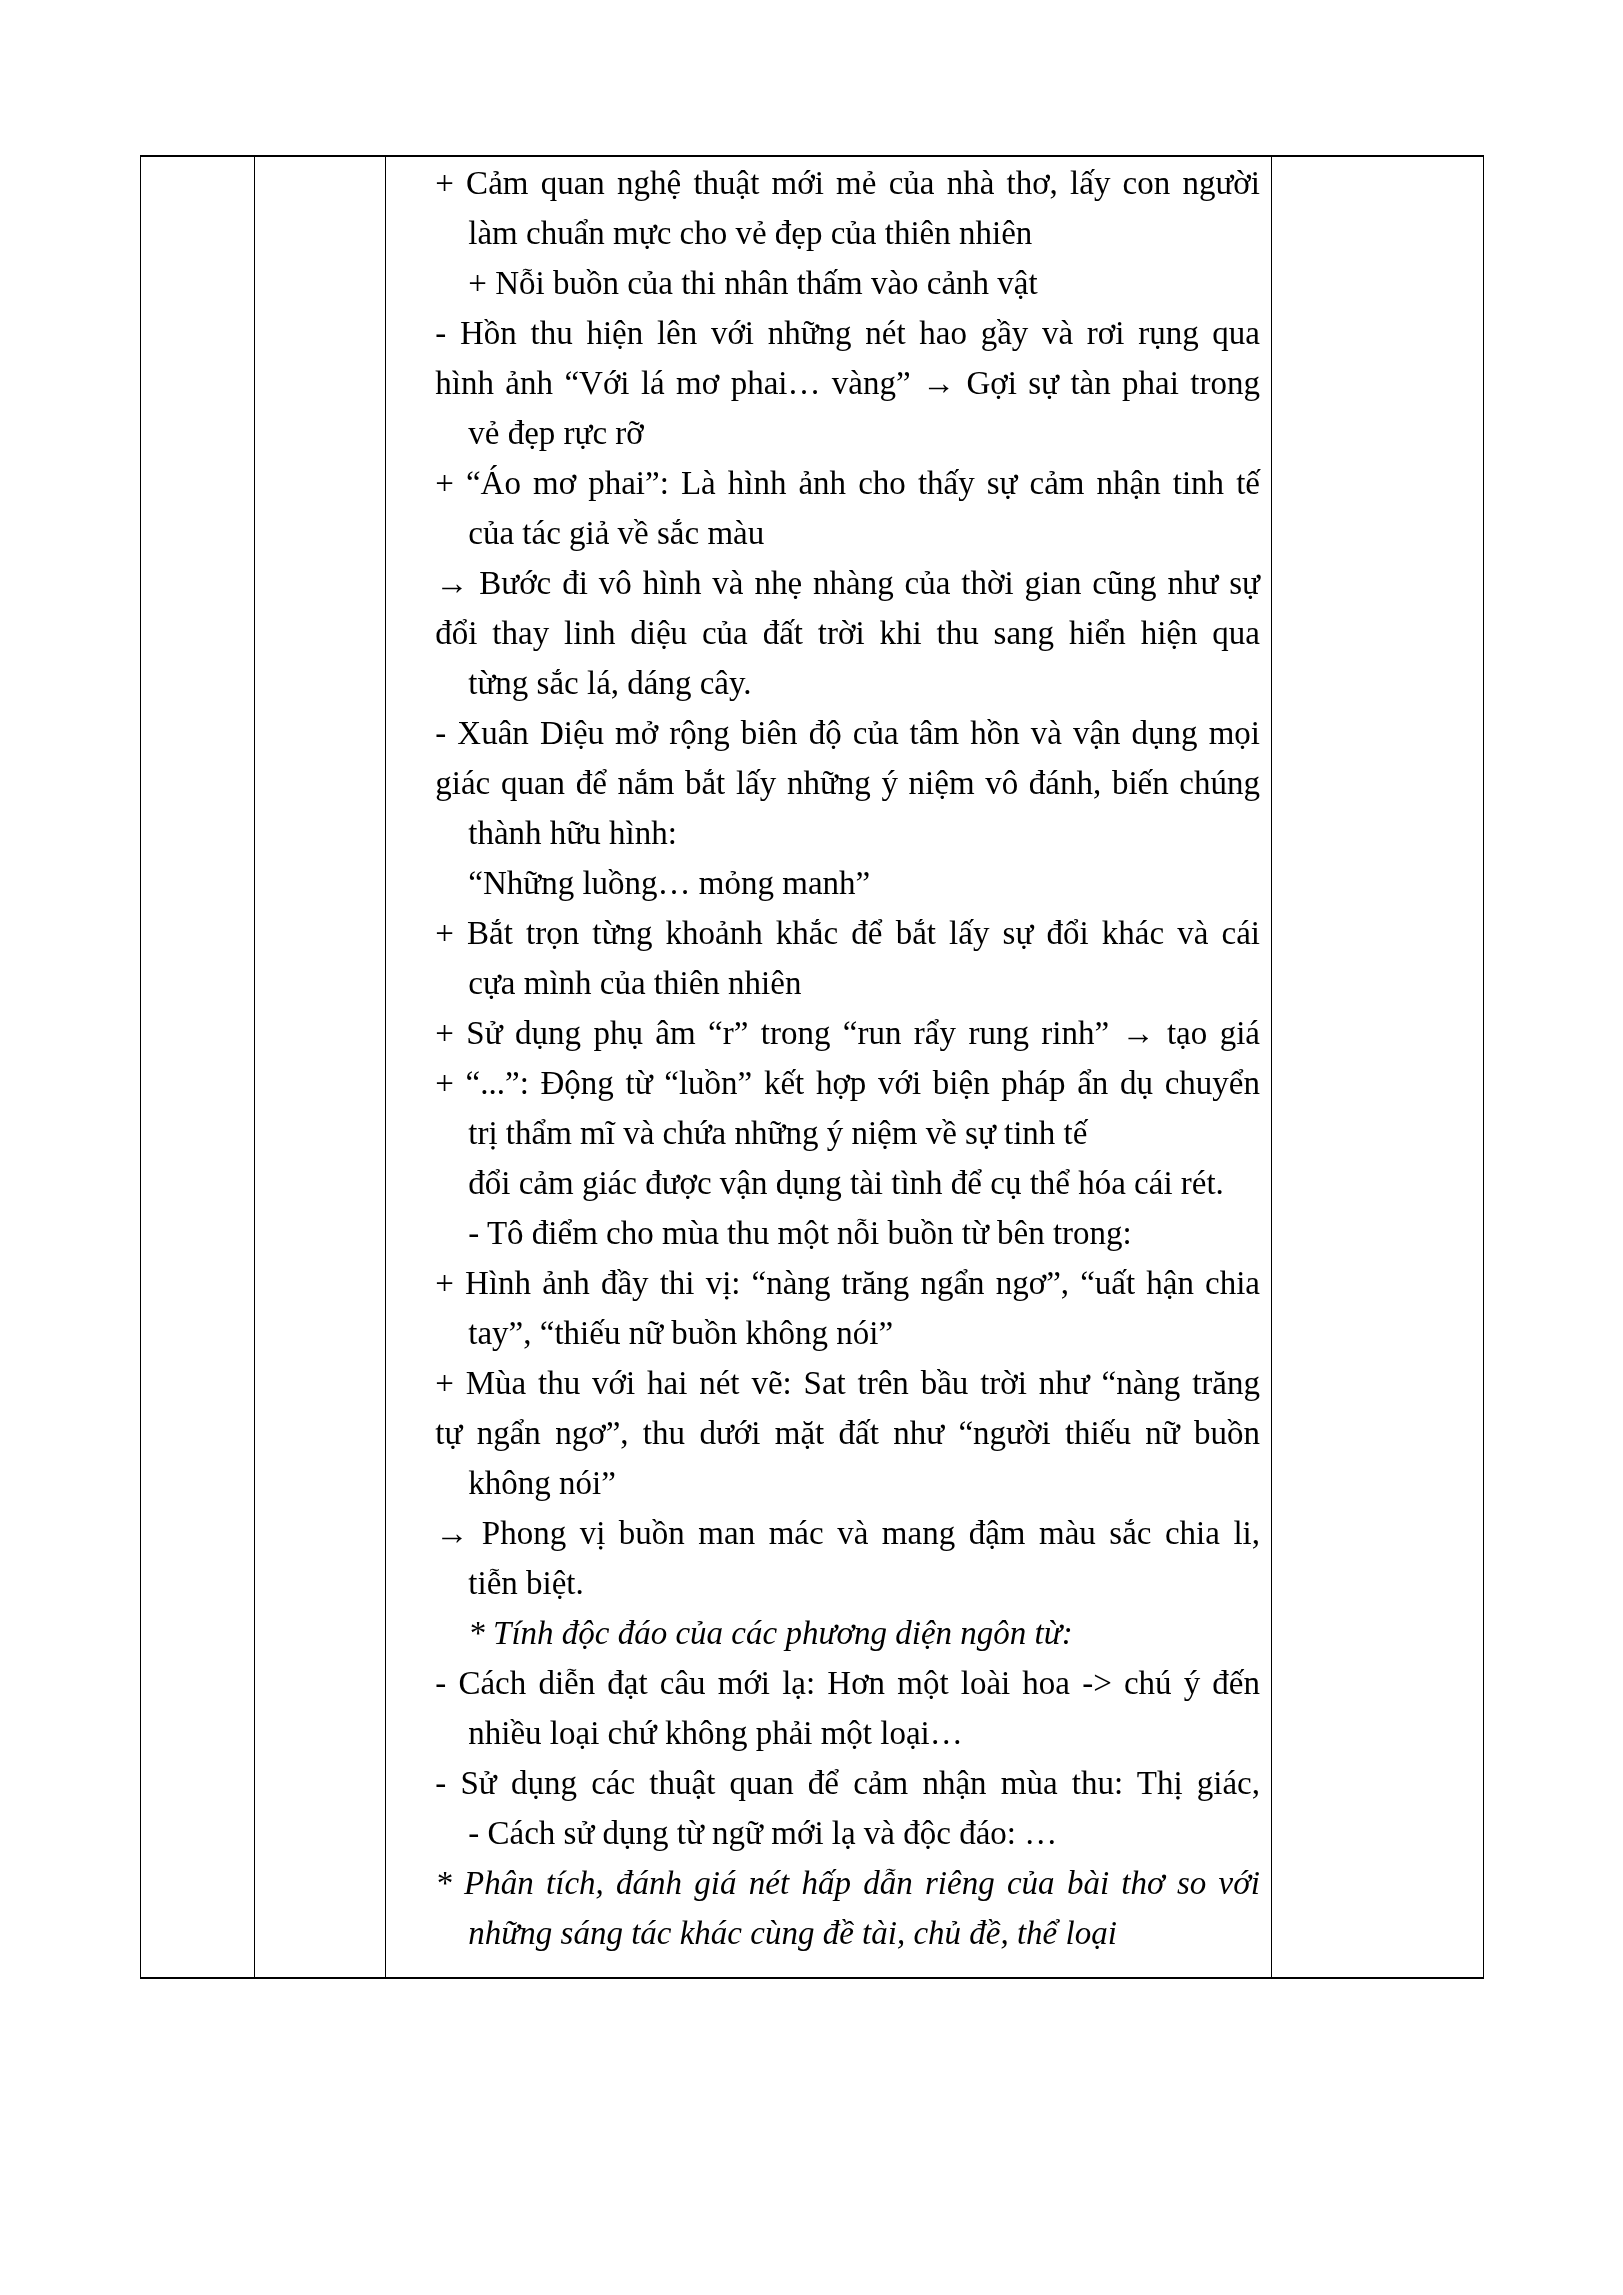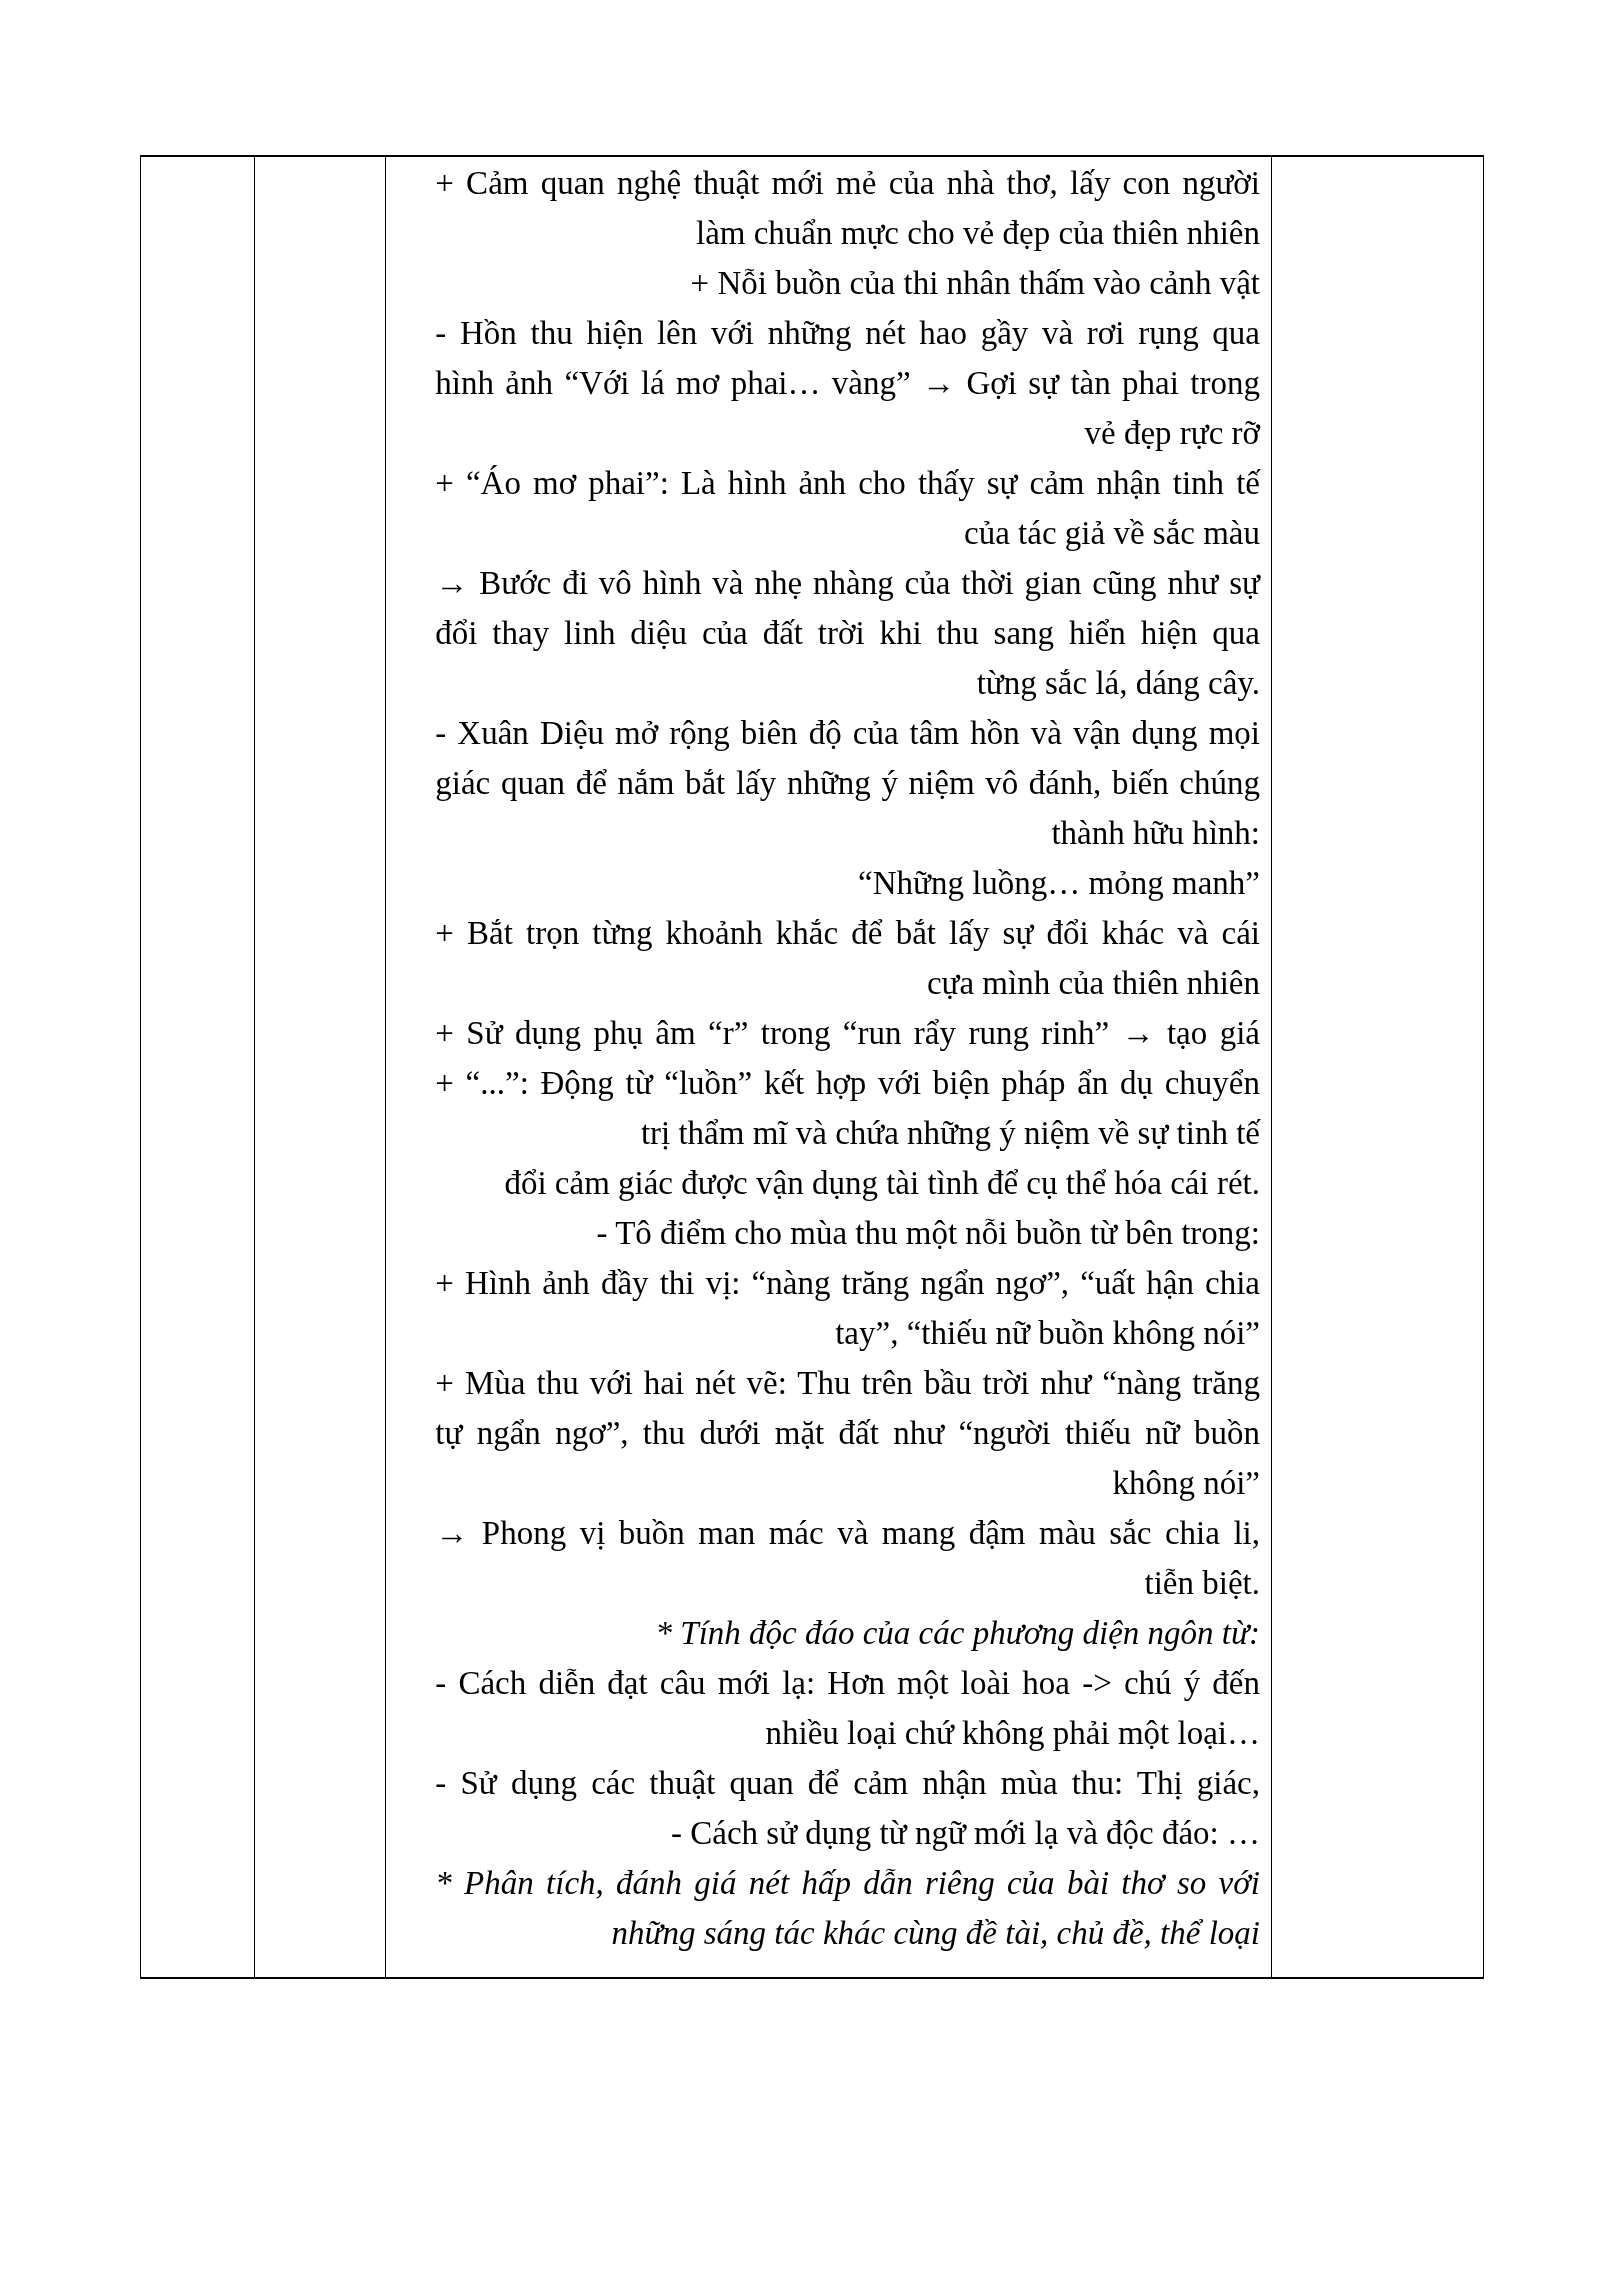--- a/index.html
+++ b/index.html
@@ -43,21 +43,21 @@
     height: 50px;
     line-height: 50px;
     text-justify: inter-word;
     overflow: visible;
   }
   .line.full {
     text-align: justify;
     text-align-last: justify;
   }
   .line.end {
-    text-align: right;
+    text-align: left;
     white-space: nowrap;
     margin-left: 33px;
   }
   .line.italic { font-style: italic; }
 </style>
 </head>
 <body>
 
 <div class="doc-table">
   <div class="cell cell-c1"></div>
@@ -81,21 +81,21 @@
         <div class="line end">“Những luồng… mỏng manh”</div>
         <div class="line full">+ Bắt trọn từng khoảnh khắc để bắt lấy sự đổi khác và cái</div>
         <div class="line end">cựa mình của thiên nhiên</div>
         <div class="line full">+ Sử dụng phụ âm “r” trong “run rẩy rung rinh” → tạo giá</div>
         <div class="line full">+ “...”: Động từ “luồn” kết hợp với biện pháp ẩn dụ chuyển</div>
         <div class="line end">trị thẩm mĩ và chứa những ý niệm về sự tinh tế</div>
         <div class="line end">đổi cảm giác được vận dụng tài tình để cụ thể hóa cái rét.</div>
         <div class="line end">- Tô điểm cho mùa thu một nỗi buồn từ bên trong:</div>
         <div class="line full">+ Hình ảnh đầy thi vị: “nàng trăng ngẩn ngơ”, “uất hận chia</div>
         <div class="line end">tay”, “thiếu nữ buồn không nói”</div>
-        <div class="line full">+ Mùa thu với hai nét vẽ: Thu trên bầu trời như “nàng trăng</div>
+        <div class="line full">+ Mùa thu với hai nét vẽ: Sat trên bầu trời như “nàng trăng</div>
         <div class="line full">tự ngẩn ngơ”, thu dưới mặt đất như “người thiếu nữ buồn</div>
         <div class="line end">không nói”</div>
         <div class="line full">→ Phong vị buồn man mác và mang đậm màu sắc chia li,</div>
         <div class="line end">tiễn biệt.</div>
         <div class="line end italic">* Tính độc đáo của các phương diện ngôn từ:</div>
         <div class="line full">- Cách diễn đạt câu mới lạ: Hơn một loài hoa -&gt; chú ý đến</div>
         <div class="line end">nhiều loại chứ không phải một loại…</div>
         <div class="line full">- Sử dụng các thuật quan để cảm nhận mùa thu: Thị giác,</div>
         <div class="line end">- Cách sử dụng từ ngữ mới lạ và độc đáo: …</div>
         <div class="line full italic">* Phân tích, đánh giá nét hấp dẫn riêng của bài thơ so với</div>

